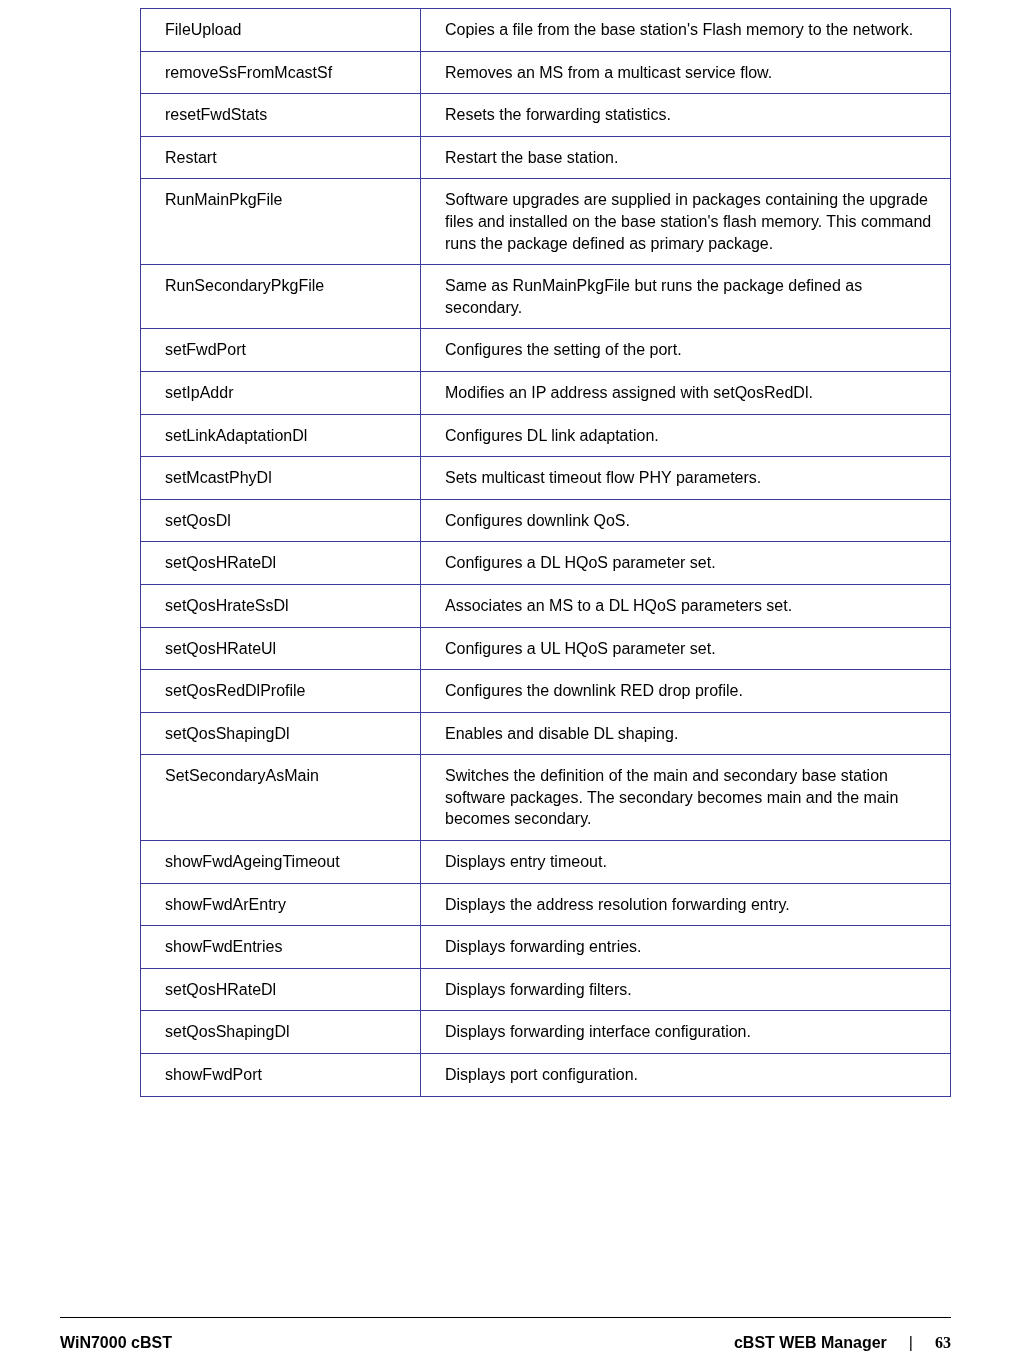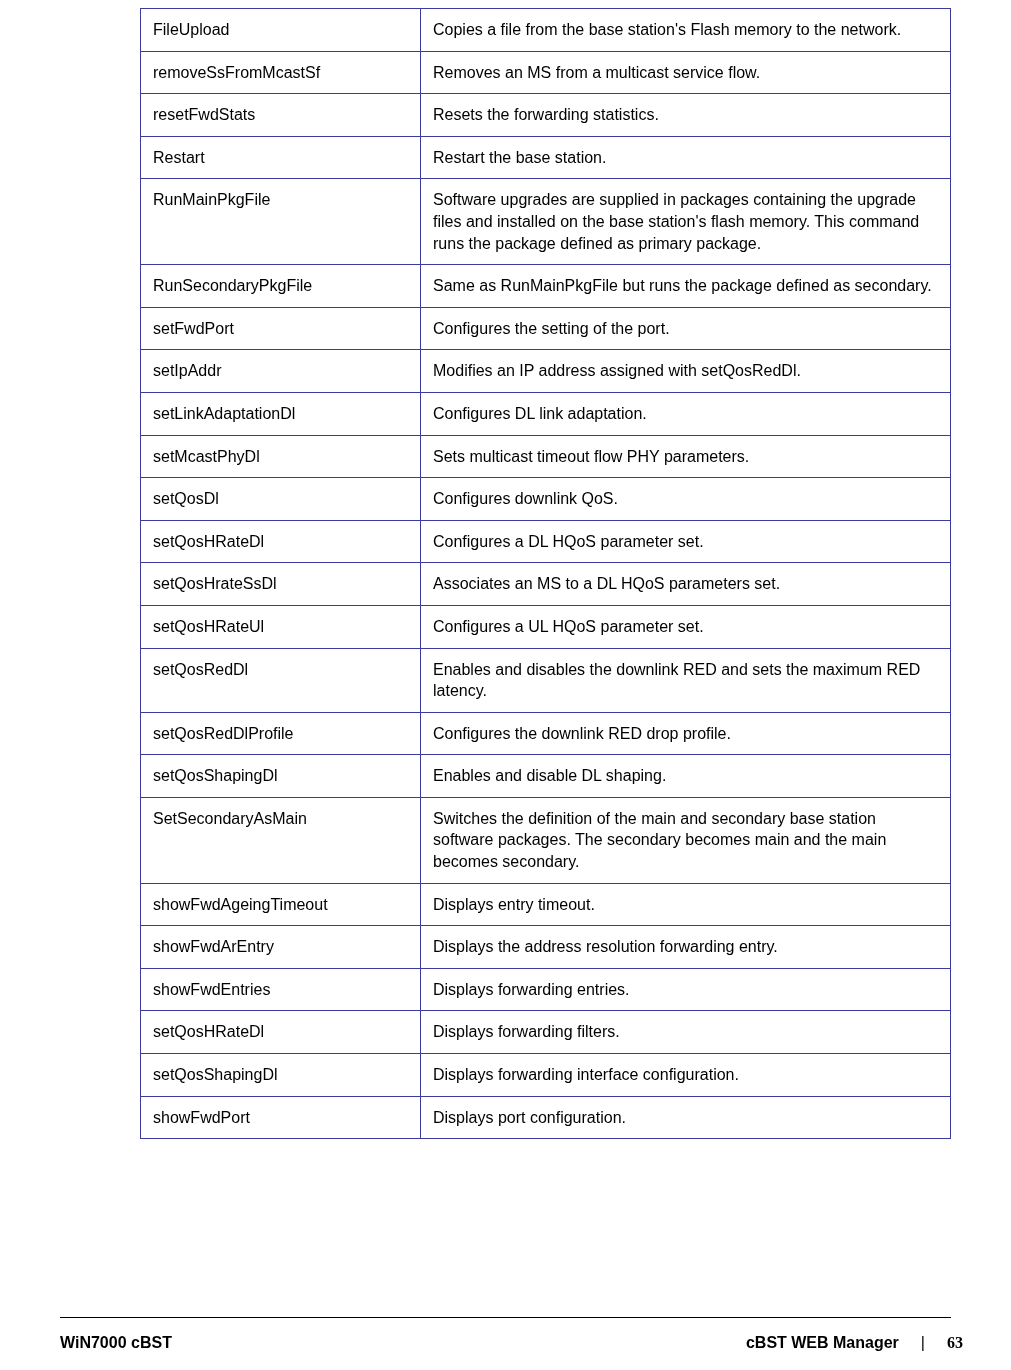--- a/index.html
+++ b/index.html
@@ -22,39 +22,39 @@
     margin-right: 0;
     padding-top: 8px;
   }
   table {
     border-collapse: collapse;
     width: 100%;
     table-layout: fixed;
   }
   td {
     border: 1px solid #3b3b9e;
-    padding: 10px 12px 10px 12px;
+    padding: 10px 12px 10px 24px;
     vertical-align: top;
     font-size: 16px;
     line-height: 1.35;
   }
   td.col-cmd {
     width: 280px;
   }
   .footer-line {
     position: absolute;
     left: 60px;
     right: 60px;
     bottom: 52px;
     border-top: 1px solid #000;
   }
   .footer {
     position: absolute;
     left: 60px;
-    right: 48px;
+    right: 60px;
     bottom: 18px;
     display: flex;
     justify-content: space-between;
     align-items: baseline;
     font-size: 16px;
   }
   .footer-left {
     font-weight: bold;
   }
   .footer-right {
@@ -131,24 +131,20 @@
           </tr>
           <tr>
             <td class="col-cmd">setQosHrateSsDl</td>
             <td>Associates an MS to a DL HQoS parameters set.</td>
           </tr>
           <tr>
             <td class="col-cmd">setQosHRateUl</td>
             <td>Configures a UL HQoS parameter set.</td>
           </tr>
           <tr>
-            <td class="col-cmd">setQosRedDl</td>
-            <td>Enables and disables the downlink RED and sets the maximum RED latency.</td>
-          </tr>
-          <tr>
             <td class="col-cmd">setQosRedDlProfile</td>
             <td>Configures the downlink RED drop profile.</td>
           </tr>
           <tr>
             <td class="col-cmd">setQosShapingDl</td>
             <td>Enables and disable DL shaping.</td>
           </tr>
           <tr>
             <td class="col-cmd">SetSecondaryAsMain</td>
             <td>Switches the definition of the main and secondary base station software packages. The secondary becomes main and the main becomes secondary.</td>

